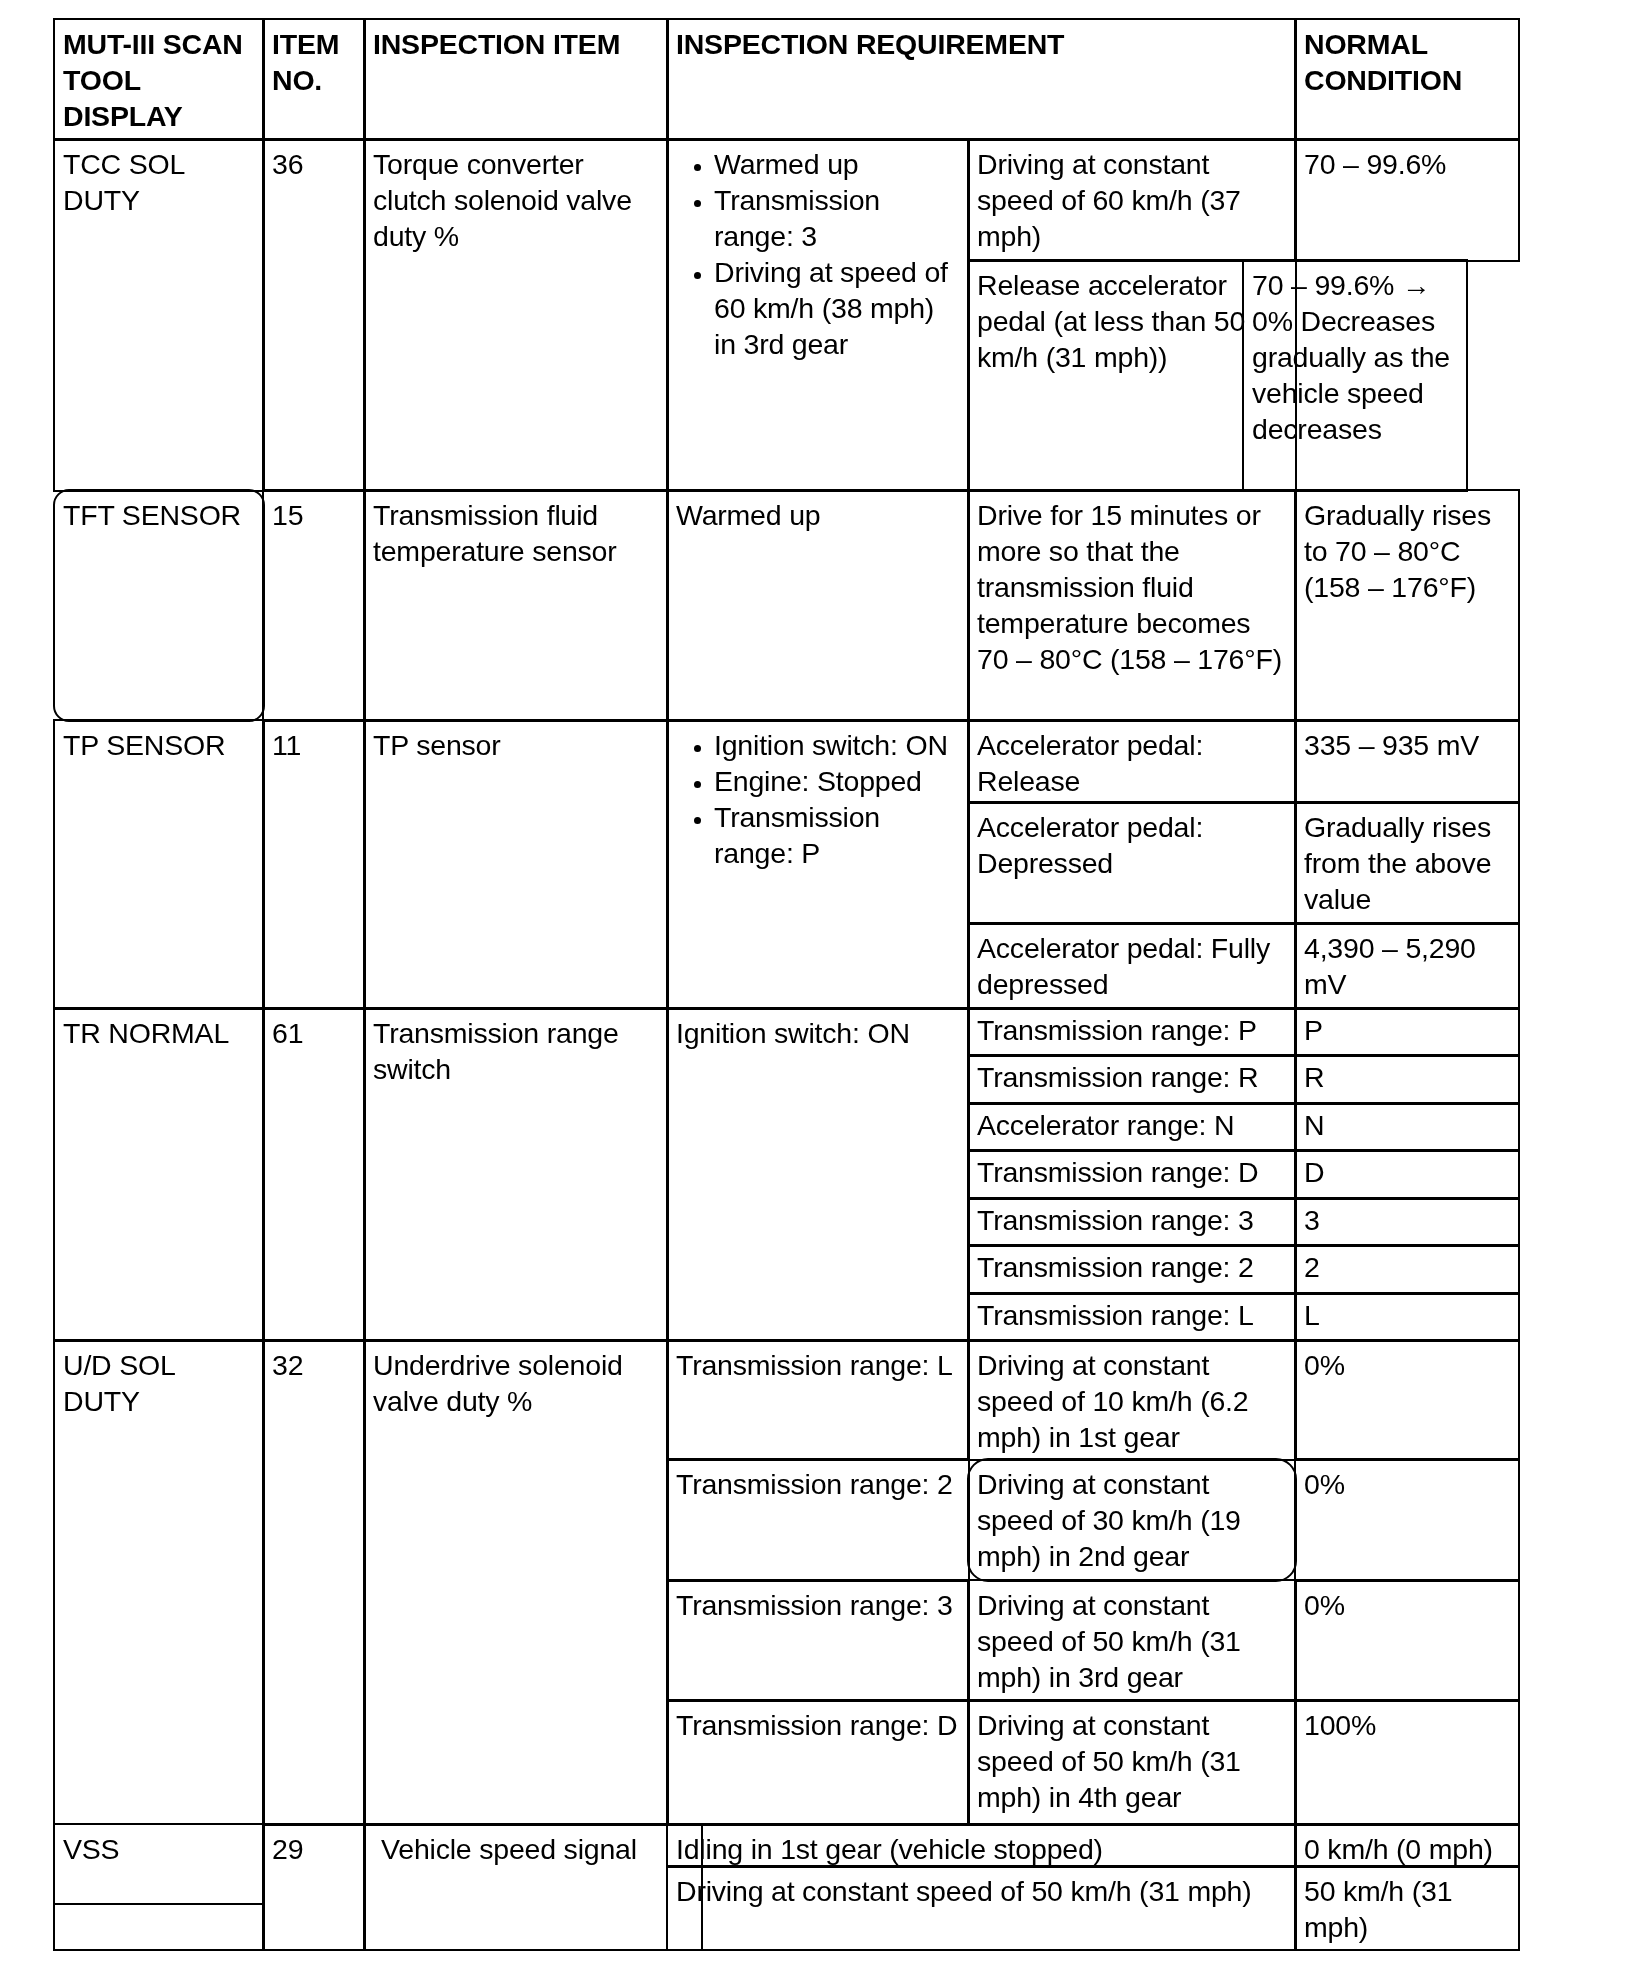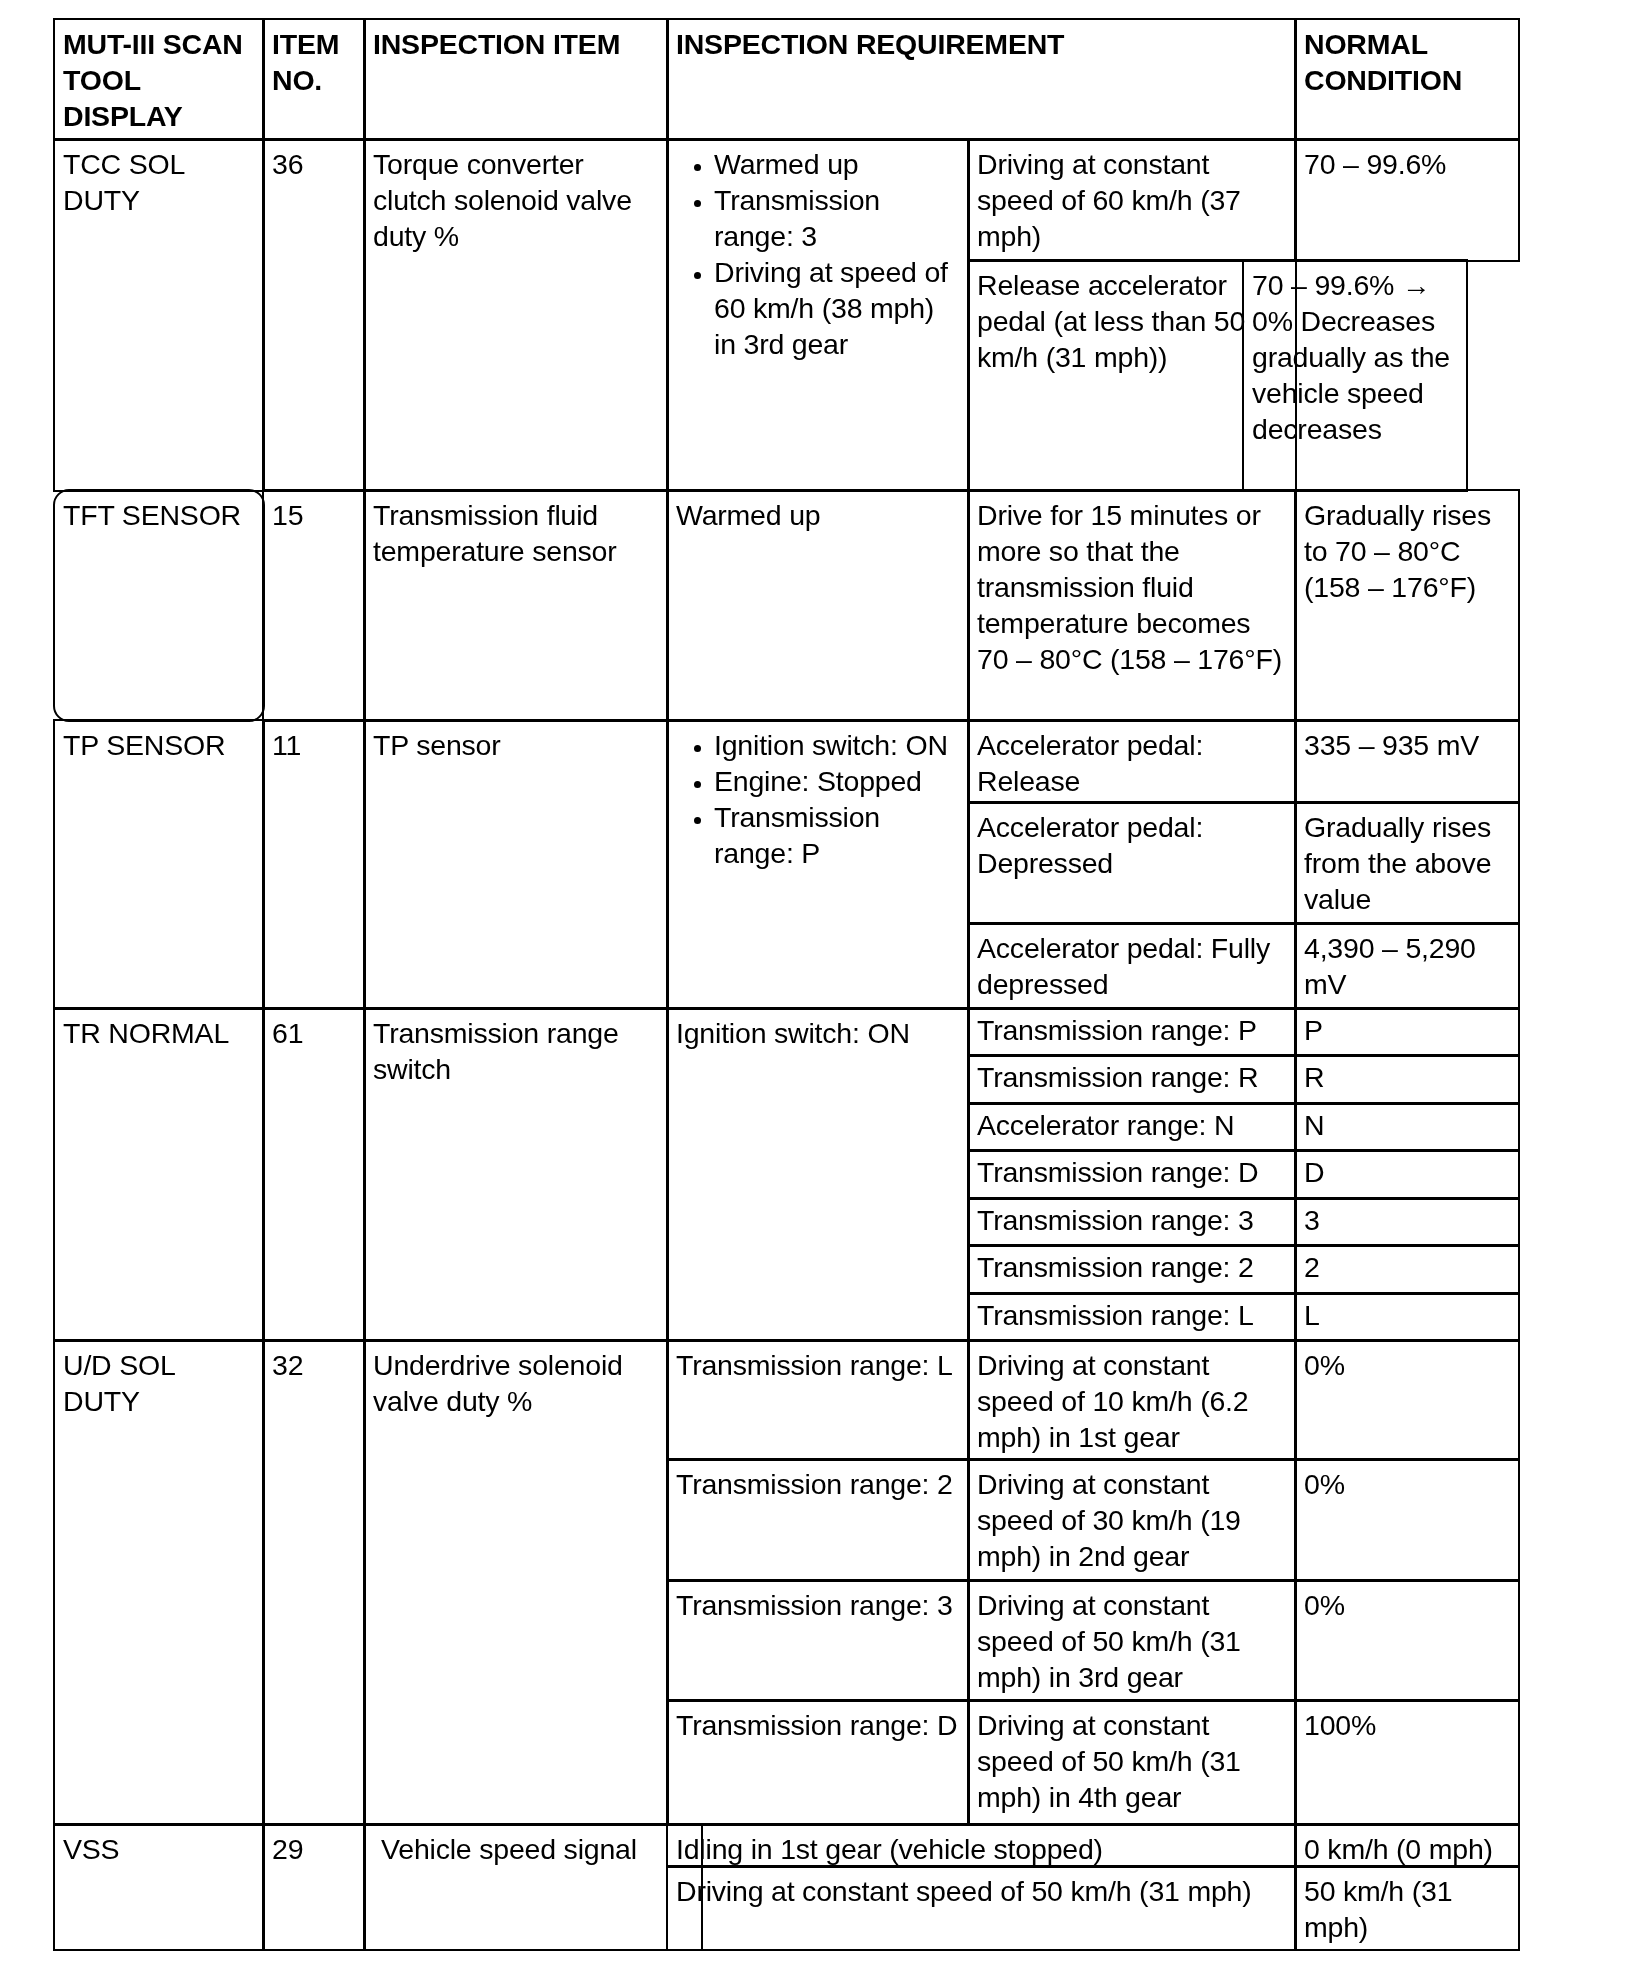--- a/index.html
+++ b/index.html
@@ -78,30 +78,30 @@
       <div class="cell" style="left: 967px; top: 1149px; width: 330px; height: 51px; padding-top: 3px;">Transmission range: D</div>
       <div class="cell" style="left: 1294px; top: 1149px; width: 226px; height: 51px; padding-top: 3px;">D</div>
       <div class="cell" style="left: 967px; top: 1197px; width: 330px; height: 50px; padding-top: 3px;">Transmission range: 3</div>
       <div class="cell" style="left: 1294px; top: 1197px; width: 226px; height: 50px; padding-top: 3px;">3</div>
       <div class="cell" style="left: 967px; top: 1244px; width: 330px; height: 51px; padding-top: 3px;">Transmission range: 2</div>
       <div class="cell" style="left: 1294px; top: 1244px; width: 226px; height: 51px; padding-top: 3px;">2</div>
       <div class="cell" style="left: 967px; top: 1292px; width: 330px; height: 50px; padding-top: 3px;">Transmission range: L</div>
       <div class="cell" style="left: 1294px; top: 1292px; width: 226px; height: 50px; padding-top: 3px;">L</div>
     </div>
 
-  <div class="cell" style="left:53px;top:1339px;width:212px;height:487px;">U/D SOL DUTY</div>
+  <div class="cell" style="left:53px;top:1339px;width:212px;height:566px;">U/D SOL DUTY</div>
   <div class="cell" style="left:262px;top:1339px;width:104px;height:487px;">32</div>
   <div class="cell" style="left:363px;top:1339px;width:306px;height:487px;">Underdrive solenoid valve duty %</div>
 
   <div class="cell" style="left:666px;top:1339px;width:304px;height:122px;">Transmission range: L</div>
   <div class="cell" style="left:967px;top:1339px;width:330px;height:122px;">Driving at constant speed of 10 km/h (6.2 mph) in 1st gear</div>
   <div class="cell" style="left:1294px;top:1339px;width:226px;height:122px;">0%</div>
 
   <div class="cell" style="left:666px;top:1458px;width:304px;height:124px;">Transmission range: 2</div>
-  <div class="cell" style="left:967px;top:1458px;width:330px;height:124px;">Driving at constant speed of 30 km/h (19 mph) in 2nd gear</div>
+  <div class="cell" style="left:967px;top:1458px;width:330px;height:124px;border-radius:21px;">Driving at constant speed of 30 km/h (19 mph) in 2nd gear</div>
   <div class="cell" style="left:1294px;top:1458px;width:226px;height:124px;">0%</div>
 
   <div class="cell" style="left:666px;top:1579px;width:304px;height:123px;">Transmission range: 3</div>
   <div class="cell" style="left:967px;top:1579px;width:330px;height:123px;">Driving at constant speed of 50 km/h (31 mph) in 3rd gear</div>
   <div class="cell" style="left:1294px;top:1579px;width:226px;height:123px;">0%</div>
 
   <div class="cell" style="left:666px;top:1699px;width:304px;height:127px;">Transmission range: D</div>
   <div class="cell" style="left:967px;top:1699px;width:330px;height:127px;">Driving at constant speed of 50 km/h (31 mph) in 4th gear</div>
   <div class="cell" style="left:1294px;top:1699px;width:226px;height:127px;">100%</div>
 

